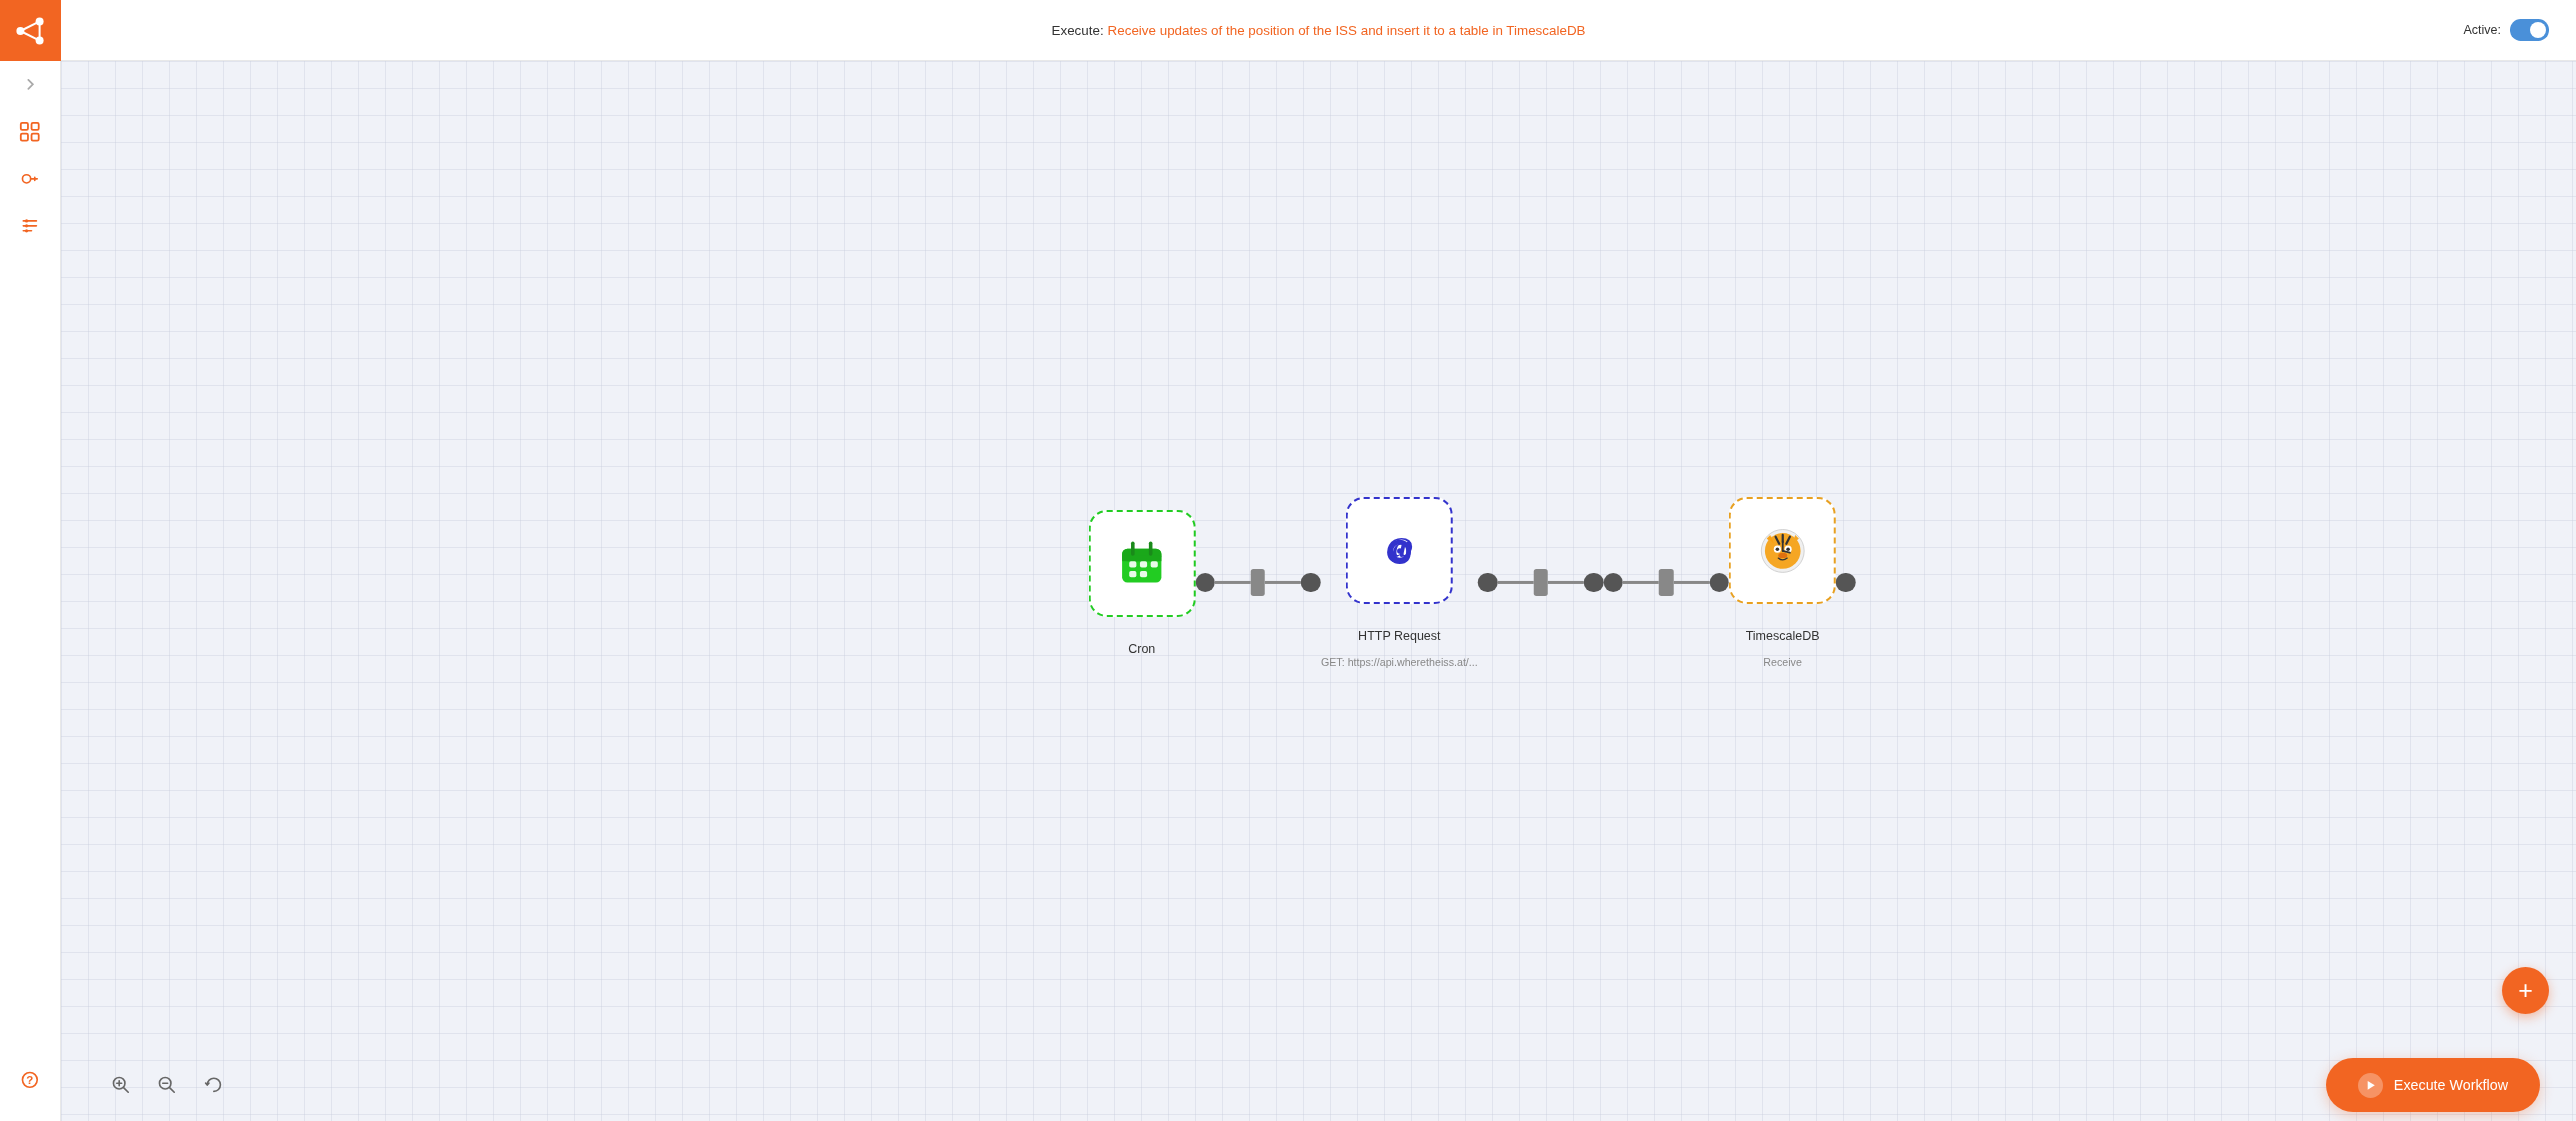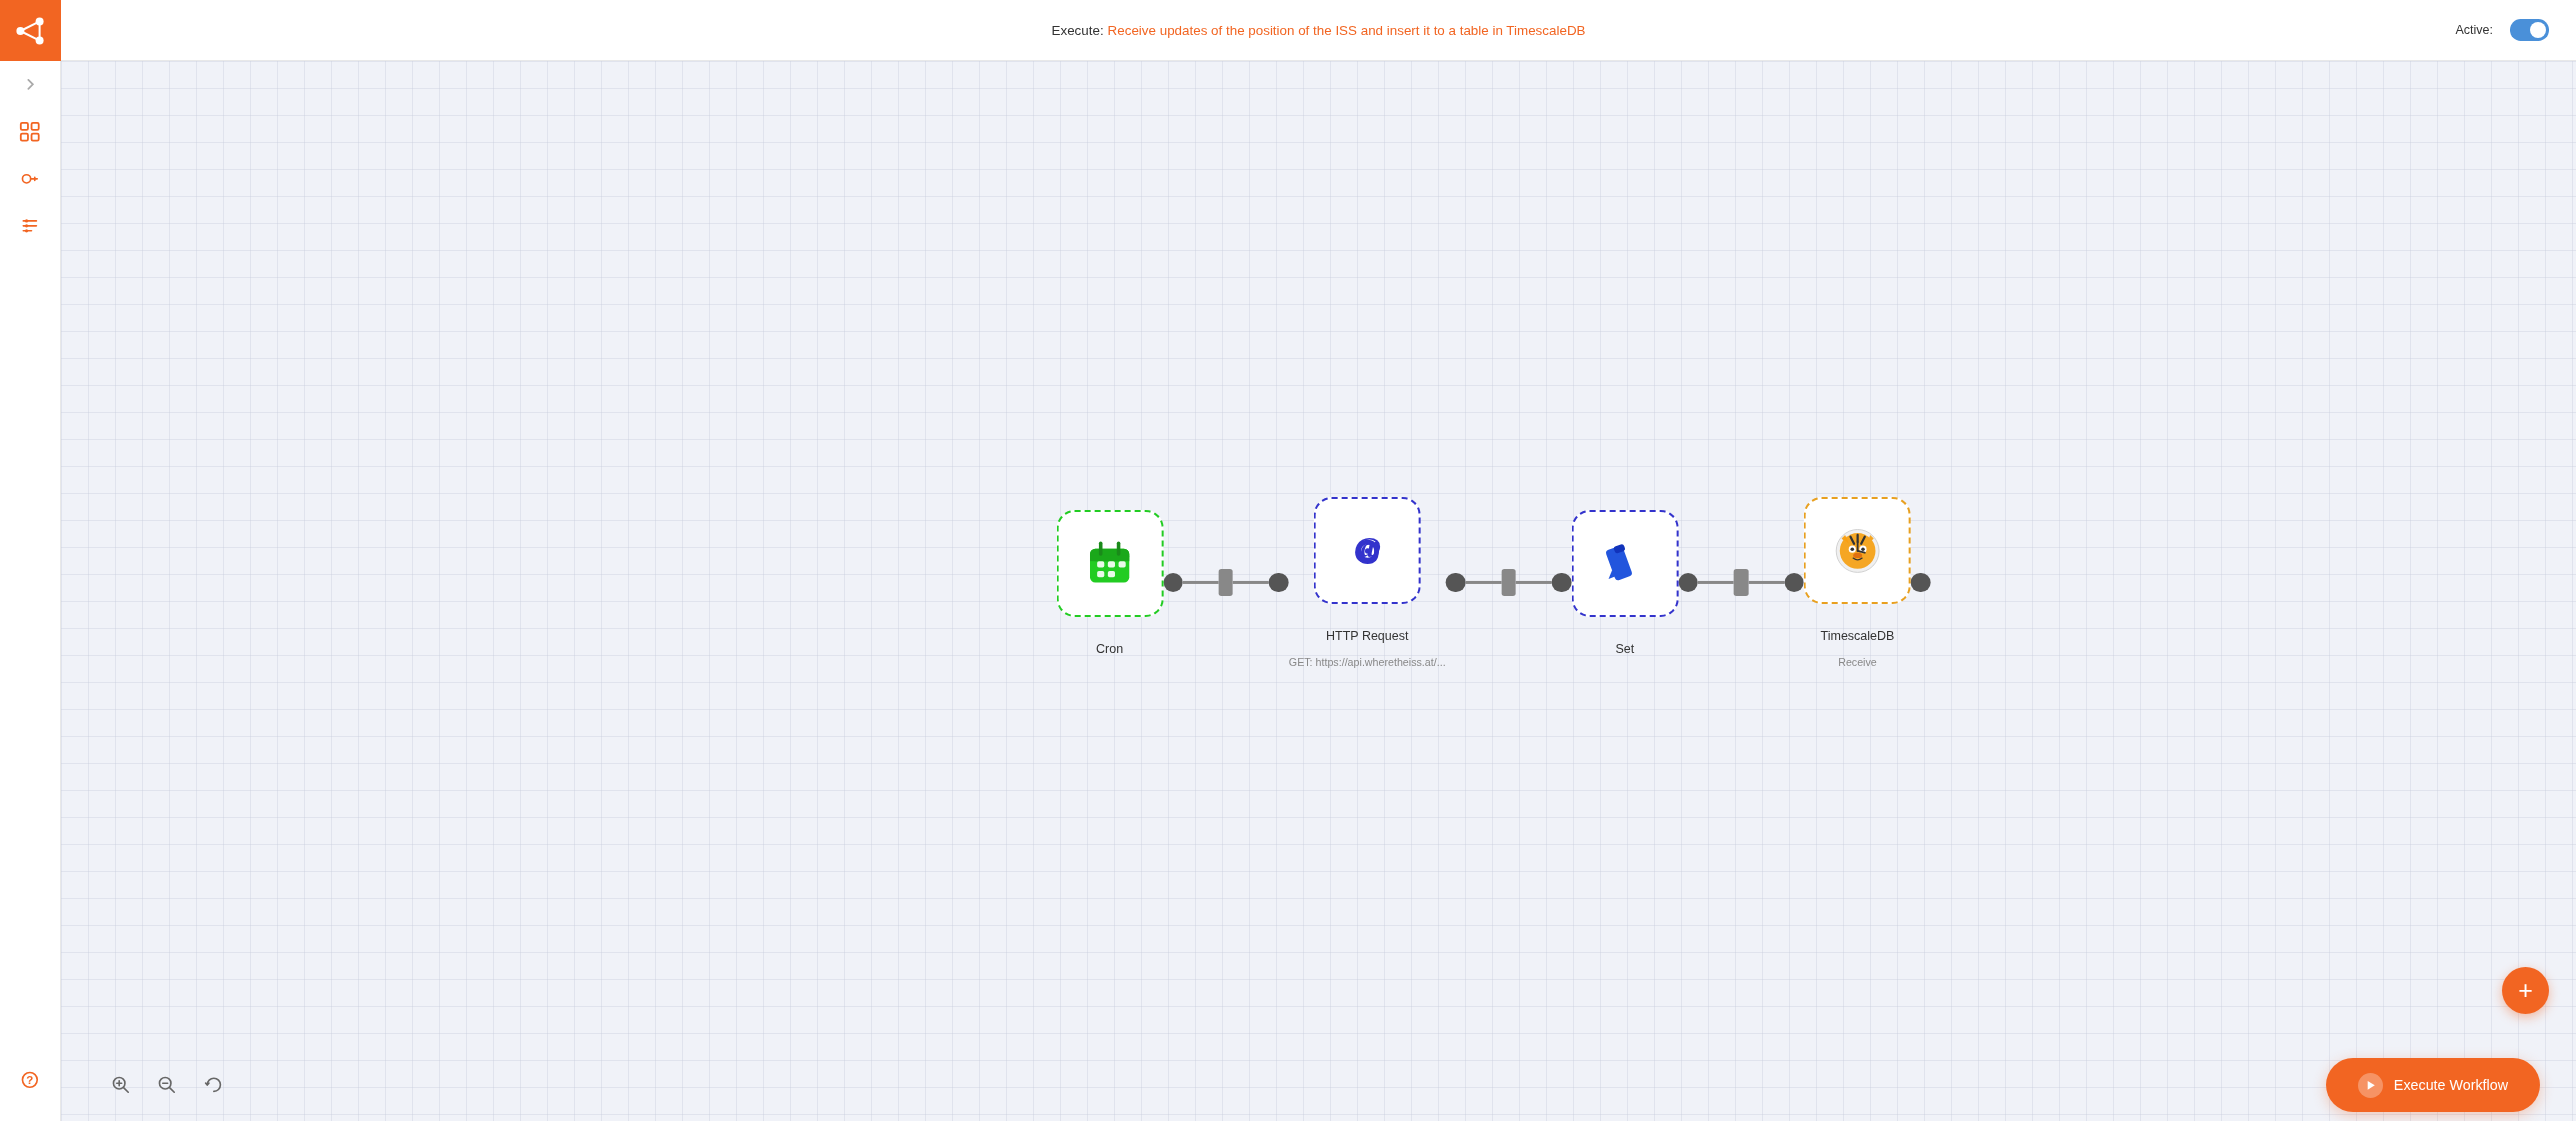--- a/index.html
+++ b/index.html
@@ -58,21 +58,21 @@
       display: flex;
       align-items: center;
       justify-content: center;
       z-index: 99;
     }
     .header-active {
       position: absolute;
       right: 27px;
       display: flex;
       align-items: center;
-      gap: 17px;
+      gap: 9px;
       font-size: 12.5px;
       color: #333;
     }
     .toggle-switch {
       width: 39px;
       height: 21.5px;
       background: #4a90d9;
       border-radius: 10.7px;
       position: relative;
       cursor: pointer;
@@ -377,31 +377,20 @@
     </div>
 
     <div class="connector">
       <div class="dot"></div>
       <div class="line"></div>
       <div class="connector-block"></div>
       <div class="line"></div>
       <div class="dot"></div>
     </div>
 
-    <div class="node-wrapper">
-      <div class="node-box set-border">
-
-        <svg class="node-svg" viewBox="0 0 56 56" fill="none">
-          <rect x="12" y="8" width="20" height="36" rx="4" transform="rotate(-20 28 28)" fill="#2255dd"></rect>
-          <path d="M14 36 L10 46 L20 42 Z" fill="#2255dd"></path>
-          <rect x="22" y="7" width="12" height="8" rx="3" transform="rotate(-20 28 28)" fill="#1133bb"></rect>
-        </svg>
-      </div>
-      <div class="node-label">Set</div>
-    </div>
 
     <div class="connector">
       <div class="dot"></div>
       <div class="line"></div>
       <div class="connector-block"></div>
       <div class="line"></div>
       <div class="dot"></div>
     </div>
 
     <div class="node-wrapper">

